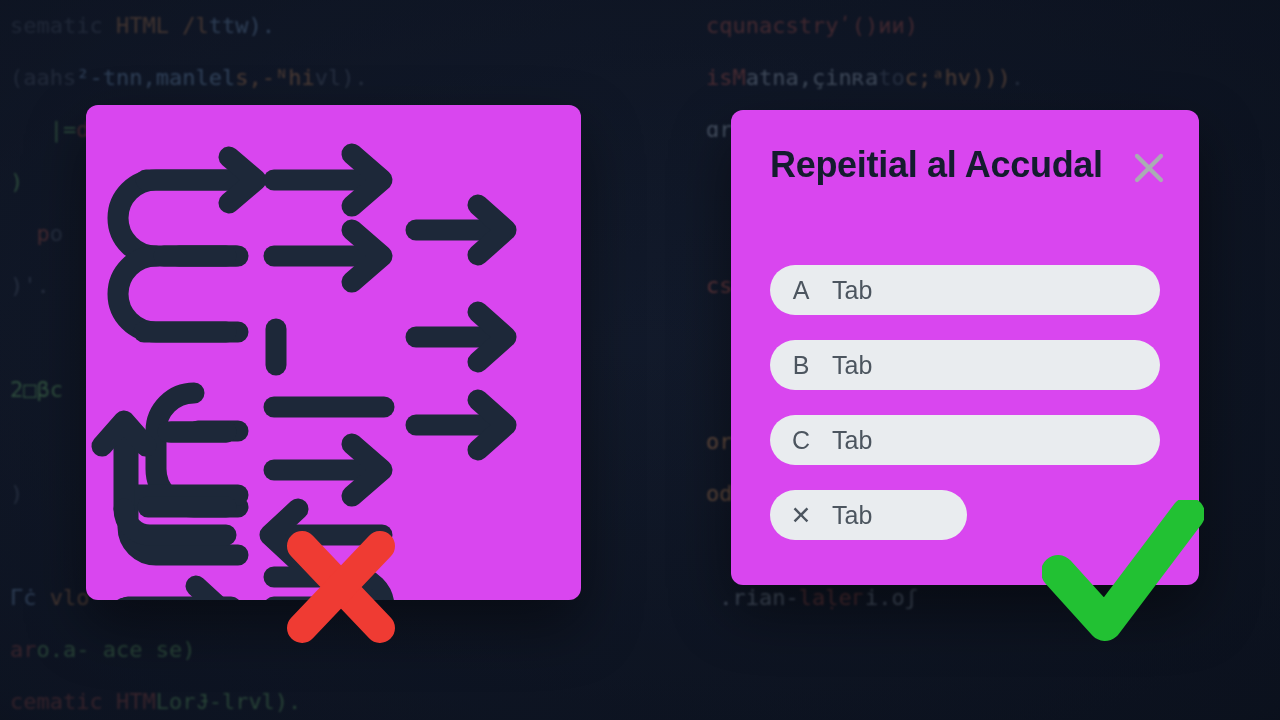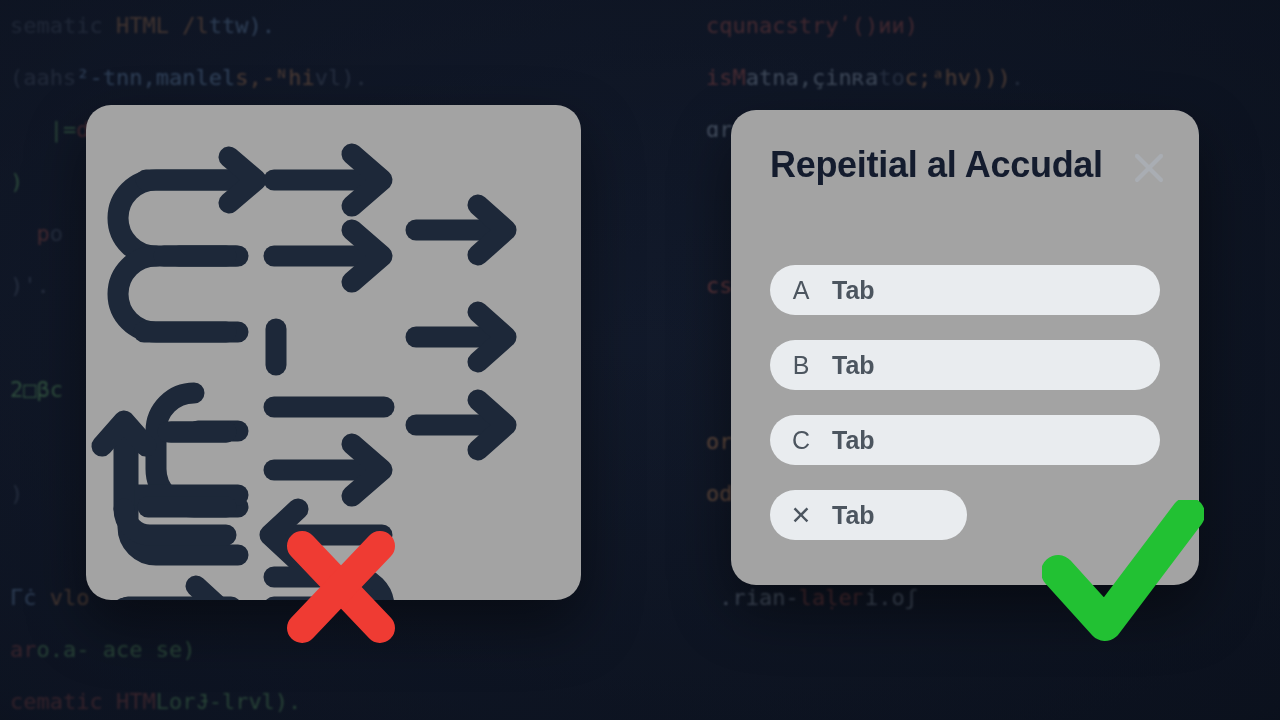--- a/index.html
+++ b/index.html
@@ -51,22 +51,22 @@
     position: absolute;
     inset: 0;
     background: radial-gradient(ellipse 95% 85% at 50% 48%,
                 rgba(10,16,28,0) 0%, rgba(8,13,24,.55) 78%, rgba(6,10,20,.85) 100%);
     pointer-events: none;
   }
 
   
   .card {
     position: absolute;
-    background: #a3a3a3;
-    border-radius: 25px;
+    background: #d946ef;
+    border-radius: 12px;
     box-shadow: 0 26px 60px rgba(0,0,0,.45);
   }
   #card-bad  { left: 86px;  top: 105px; width: 495px; height: 495px; }
   #card-good { left: 731px; top: 110px; width: 468px; height: 475px; }
 
   
   #arrow-grid {
     position: absolute;
     inset: 0;
   }
@@ -116,21 +116,21 @@
   .tab-key {
     width: 62px;
     text-align: center;
     font-size: 25px;
     font-weight: 400;
     color: #4c555f;
     flex: none;
   }
   .tab-label {
     font-size: 25px;
-    font-weight: 700;
+    font-weight: 400;
     color: #4c555f;
   }
 </style>
 </head>
 <body>
 
 <div id="bg-code">
   <div class="code-col col-left"><span class="code-line"><span class="tk-dim">sematic</span><span class="tk-num"> HTML /l</span><span class="tk-kw">ttw).</span></span><span class="code-line"><span class="tk-dim">(aahs</span><span class="tk-kw">²-</span><span class="tk-kw">tnn,man</span><span class="tk-kw">lel</span><span class="tk-num">s,-ᴺhi</span><span class="tk-dim">vl).</span></span><span class="code-line"><span class="tk-str">   |=</span><span class="tk-red">d</span></span><span class="code-line"><span class="tk-str">)</span></span><span class="code-line"><span class="tk-red">  p</span><span class="tk-dim">o</span></span><span class="code-line"><span class="tk-dim">)'.</span></span><span class="code-line">&nbsp;</span><span class="code-line"><span class="tk-str">2□βс</span></span><span class="code-line">&nbsp;</span><span class="code-line"><span class="tk-dim">)</span></span><span class="code-line">&nbsp;</span><span class="code-line"><span class="tk-kw">Γċ</span><span class="tk-num"> vlo</span></span><span class="code-line"><span class="tk-red">ar</span><span class="tk-str">o.a- a</span><span class="tk-str">ce se)</span></span><span class="code-line"><span class="tk-red">cematic</span><span class="tk-red"> HTM</span><span class="tk-str">LorɈ</span><span class="tk-str">-lrvl).</span></span></div>
   <div class="code-col col-right"><span class="code-line"><span class="tk-red">cquna</span><span class="tk-red">cs</span><span class="tk-red">tryʹ()ии</span><span class="tk-red">)</span></span><span class="code-line"><span class="tk-red">isM</span><span class="tk-plain">atna,</span><span class="tk-plain">çinʀa</span><span class="tk-dim">to</span><span class="tk-num">c;ᵃhv)))</span><span class="tk-dim">.</span></span><span class="code-line"><span class="tk-plain">ɑrr</span><span class="tk-dim">nʹɲʂɴ</span></span><span class="code-line"><span class="tk-kw">    pi</span></span><span class="code-line"><span class="tk-num">    tu</span></span><span class="code-line"><span class="tk-red">cstatɘ</span><span class="tk-str">)cc</span></span><span class="code-line">&nbsp;</span><span class="code-line">&nbsp;</span><span class="code-line"><span class="tk-num">oro</span></span><span class="code-line"><span class="tk-num">od</span><span class="tk-num">tı</span><span class="tk-kw">г</span></span><span class="code-line"><span class="tk-plain">  </span><span class="tk-str">cb</span><span class="tk-red">oɴoıı_ıj</span><span class="tk-str">yoт   </span><span class="tk-red">    </span><span class="tk-num">)</span></span><span class="code-line"><span class="tk-plain"> .rian-</span><span class="tk-red">laḷeг</span><span class="tk-plain">i.oʃ</span></span></div>
 </div>

